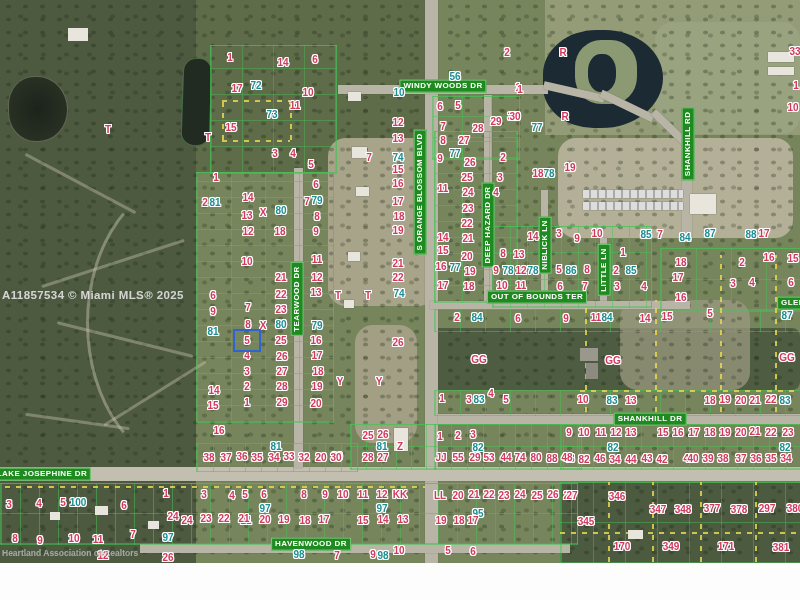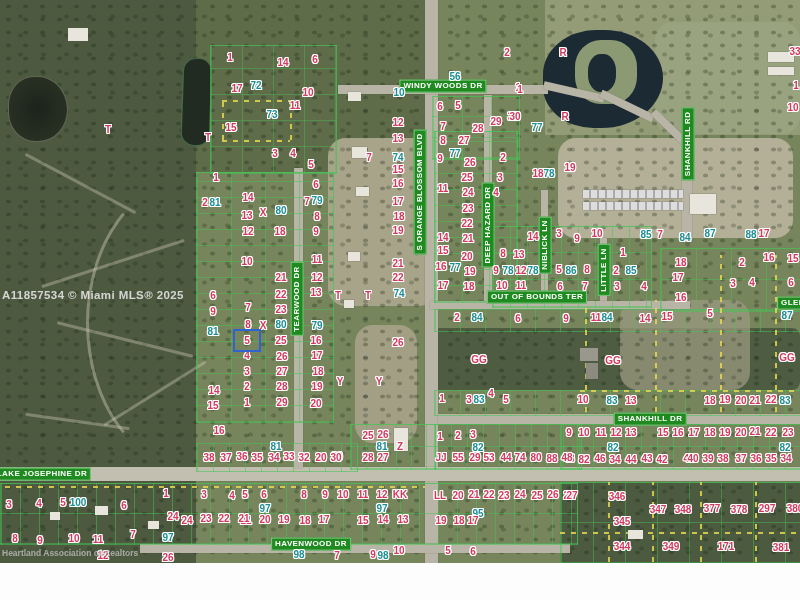--- a/index.html
+++ b/index.html
@@ -455,22 +455,22 @@
         <span class="lot" style="left: 124px; top: 506px;">6</span>
         <span class="lot" style="left: 15px; top: 539px;">8</span>
         <span class="lot" style="left: 40px; top: 541px;">9</span>
         <span class="lot" style="left: 74px; top: 539px;">10</span>
         <span class="lot" style="left: 98px; top: 540px;">11</span>
         <span class="lot" style="left: 133px; top: 535px;">7</span>
         <span class="lot" style="left: 166px; top: 494px;">1</span>
         <span class="lot" style="left: 204px; top: 495px;">3</span>
         <span class="lot" style="left: 572px; top: 496px;">27</span>
         <span class="lot" style="left: 617px; top: 497px;">346</span>
-        <span class="lot" style="left: 622px; top: 522px; text-align: right;">345</span>
-        <span class="lot" style="left: 622px; top: 547px;">344</span>
+        <span class="lot" style="left: 586px; top: 522px; text-align: right;">345</span>
+        <span class="lot" style="left: 622px; top: 547px;">170</span>
         <span class="lot" style="left: 658px; top: 510px;">347</span>
         <span class="lot" style="left: 683px; top: 510px;">348</span>
         <span class="lot" style="left: 712px; top: 509px;">377</span>
         <span class="lot" style="left: 739px; top: 510px;">378</span>
         <span class="lot" style="left: 767px; top: 509px;">297</span>
         <span class="lot" style="left: 795px; top: 509px;">380</span>
         <span class="lot" style="left: 671px; top: 547px;">349</span>
         <span class="lot" style="left: 726px; top: 547px;">171</span>
         <span class="lot" style="left: 781px; top: 548px;">381</span>
       </div>

